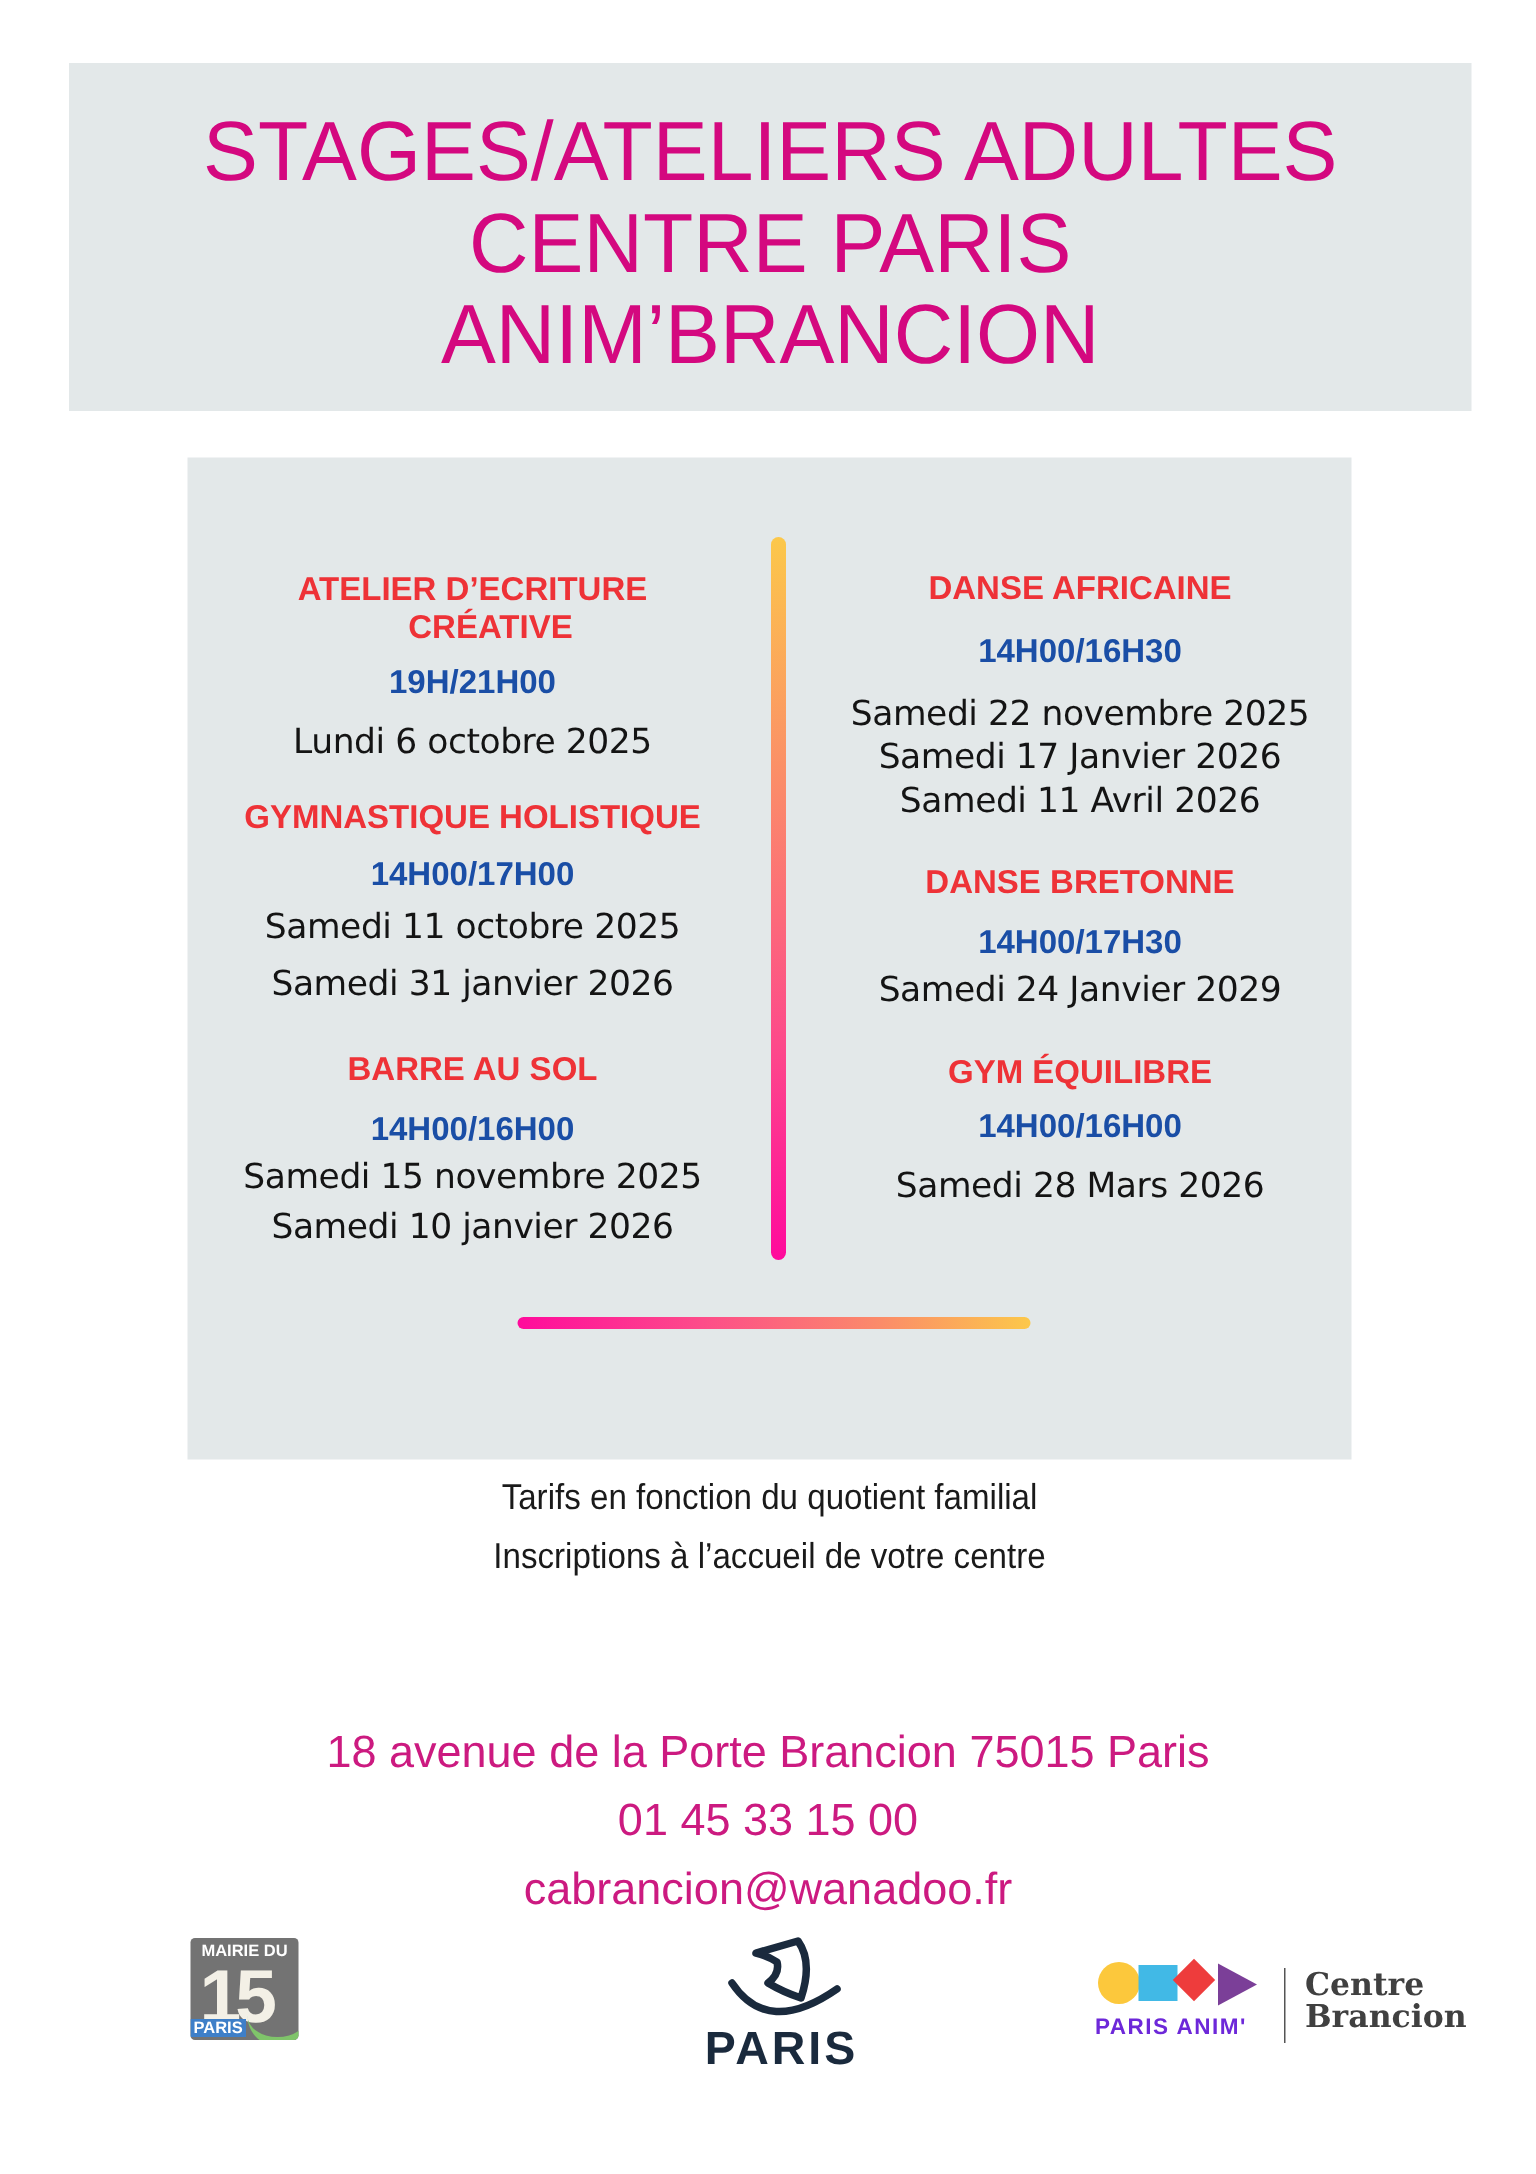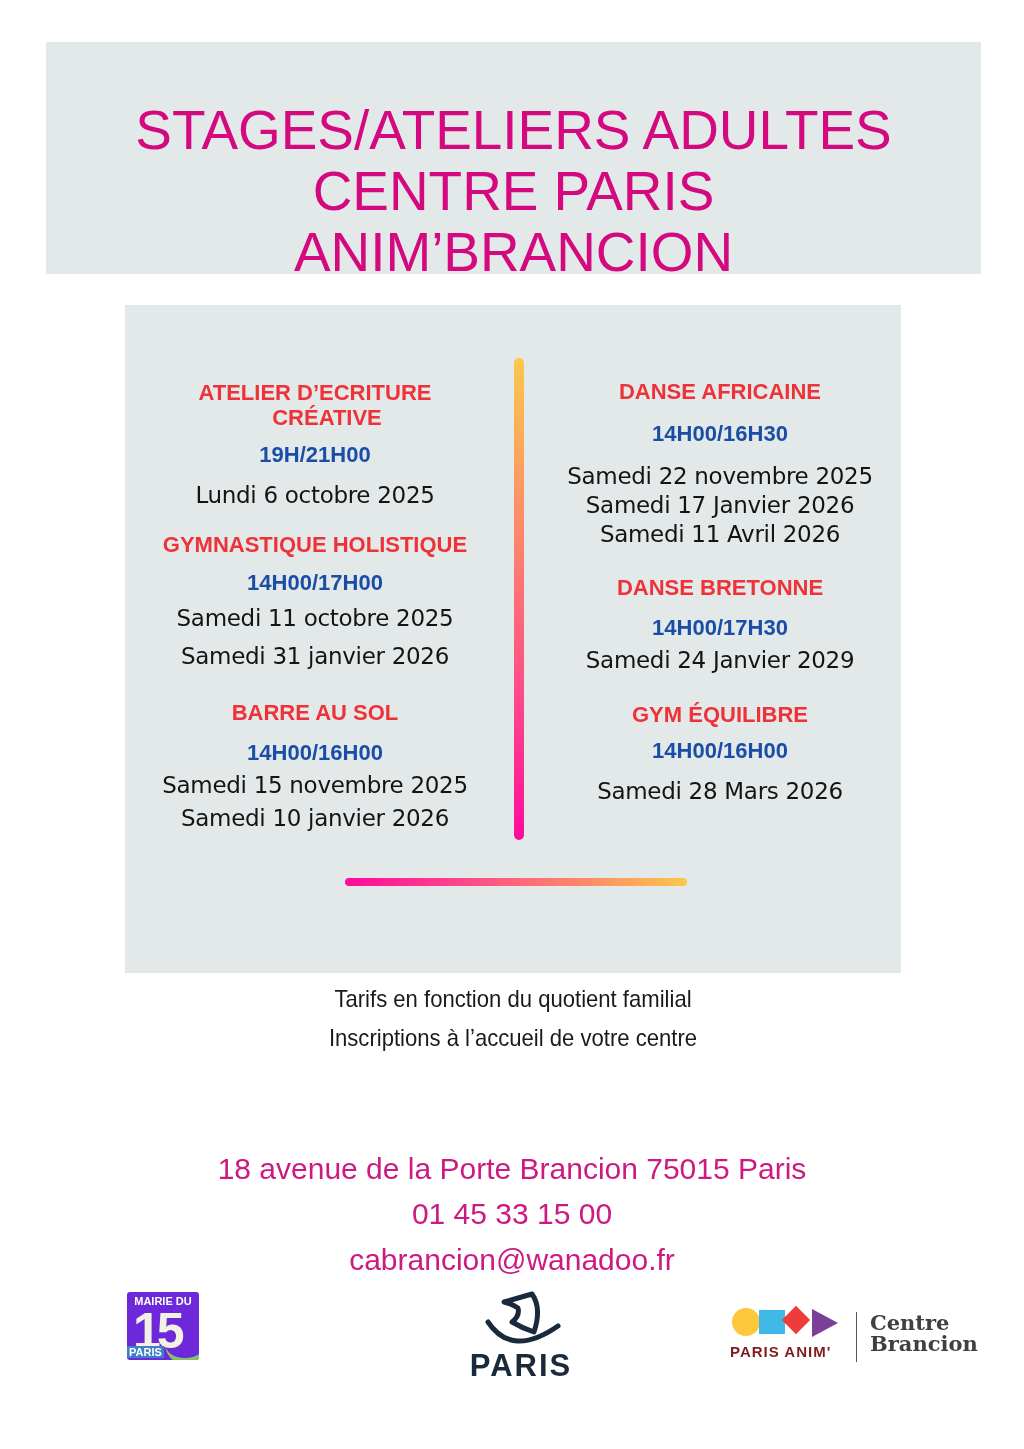--- a/index.html
+++ b/index.html
@@ -9,21 +9,21 @@
   }
   .header-box {
     position: absolute; left: 46px; top: 42px; width: 935px; height: 232px;
     background: #e3e8e9; text-align: center;
   }
   .header-box .line {
     color: #d4087f; font-family: "Liberation Sans", sans-serif;
     font-size: 56px; line-height: 61px; letter-spacing: 0px;
     transform: scaleX(0.98);
   }
-  .header-box .lines { padding-top: 57px; }
+  .header-box .lines { padding-top: 28px; }
   .main-box {
     position: absolute; left: 125px; top: 305px; width: 776px; height: 668px;
     background: #e3e8e9;
   }
   .col { position: absolute; text-align: center; }
   .col-left { left: 0px; width: 380px; top: 0; }
   .col-right { left: 395px; width: 400px; top: 0; }
   .title {
     position: absolute; left: 0; right: 0;
     color: #ee3237; font-weight: bold; font-size: 22px; line-height: 24px;
@@ -56,21 +56,21 @@
     transform: scaleX(0.92);
   }
   .contact {
     position: absolute; left: 0; width: 1024px; text-align: center;
     color: #cc1a80; font-size: 30px; line-height: 46px;
     font-family: "Liberation Sans", sans-serif;
   }
   .logo { position: absolute; }
   .mairie {
     left: 127px; top: 1292px; width: 72px; height: 68px;
-    background: #6d28d9; border-radius: 3px; overflow: hidden;
+    background: #737373; border-radius: 3px; overflow: hidden;
   }
   .mairie .m-top {
     position: absolute; top: 3px; left: 0; right: 0; text-align: center;
     color: #fff; font-size: 11px; font-weight: bold;
     font-family: "Liberation Sans", sans-serif;
   }
   .mairie .m-num {
     position: absolute; top: 10px; left: 6px; color: #f3f0e6; font-size: 50px; font-weight: bold;
     font-family: "Liberation Sans", sans-serif; letter-spacing: -4px;
   }
@@ -92,21 +92,21 @@
   .anim-logo .shapes { position: absolute; left: 4px; top: 6px; height: 30px; width: 115px; }
   .anim-logo .circle { position: absolute; left: 0; top: 0; width: 28px; height: 28px; border-radius: 50%; background: #fcc83c; }
   .anim-logo .square { position: absolute; left: 27px; top: 2px; width: 26px; height: 24px; background: #41b9e6; }
   .anim-logo .diamond { position: absolute; left: 54px; top: 2px; width: 20px; height: 20px; background: #ee3c3c; transform: rotate(45deg); }
   .anim-logo .tri {
     position: absolute; left: 80px; top: 1px; width: 0; height: 0;
     border-top: 14px solid transparent; border-bottom: 14px solid transparent;
     border-left: 26px solid #7b3f98;
   }
   .anim-logo .a-text {
-    position: absolute; left: 2px; top: 41px; color: #7f1d1d; font-size: 15px; font-weight: bold;
+    position: absolute; left: 2px; top: 41px; color: #6d28d9; font-size: 15px; font-weight: bold;
     letter-spacing: 1px; font-family: "Liberation Sans", sans-serif; white-space: nowrap;
   }
   .anim-logo .divider { position: absolute; left: 128px; top: 10px; width: 1px; height: 50px; background: #555; }
   .anim-logo .centre {
     position: absolute; left: 142px; top: 10px; color: #404040; font-size: 21px; line-height: 21px;
     font-family: "DejaVu Serif", serif;
     font-weight: bold;
   }
 </style>
 </head>

